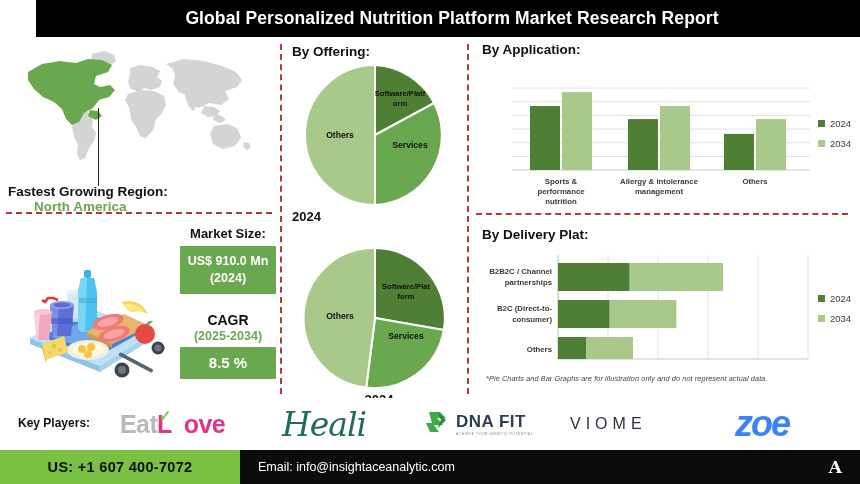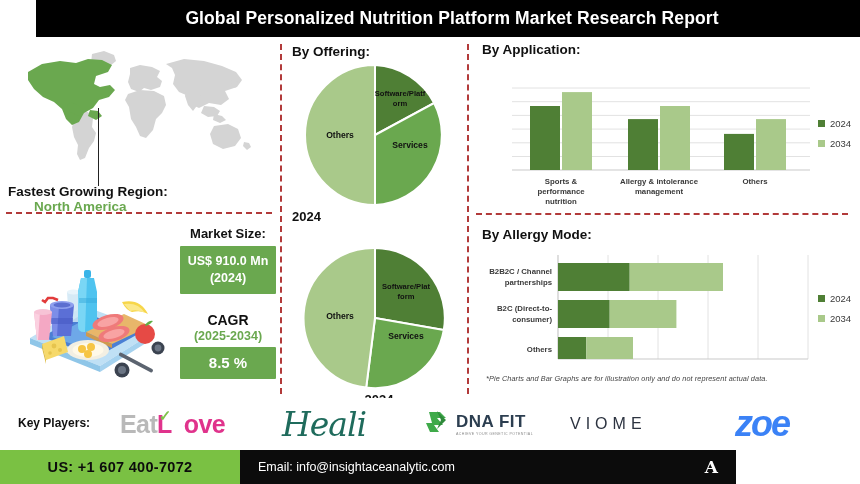--- a/index.html
+++ b/index.html
@@ -73,21 +73,21 @@
   .logo-eatlove .p { color:#e0338c; }
   .logo-eatlove .leaf { color:#7ec24a; font-size:15px; position:relative; top:-8px; left:-13px; }
   .logo-heali { left:282px; font-size:33px; color:#1f6b5c; font-family:"DejaVu Serif", serif; font-style:italic; letter-spacing:-1px; }
   .logo-dnafit { left:425px; display:flex; align-items:center; gap:5px; }
   .logo-dnafit .txt { font-size:17px; font-weight:bold; color:#2c3e50; letter-spacing:.5px; }
   .logo-dnafit .sub { font-size:3.6px; color:#8a8a8a; letter-spacing:.4px; }
   .logo-viome { left:570px; font-size:16px; color:#2c3340; letter-spacing:5px; font-weight:normal; }
   .logo-zoe { left:735px; font-size:36px; font-weight:bold; color:#3b82f6; font-style:italic; letter-spacing:-2px; }
 
   
-  .footer { position:absolute; left:0; top:450px; width:736px; height:34px; background:#0c0c0c; display:flex; align-items:center; }
+  .footer { position:absolute; left:0; top:450px; width:860px; height:34px; background:#0c0c0c; display:flex; align-items:center; }
   .foot-green { width:240px; height:34px; background:#7ac143; display:flex; align-items:center; justify-content:center; }
   .foot-green span { font-size:14.5px; font-weight:bold; color:#0c0c0c; letter-spacing:.3px; }
   .foot-email { margin-left:18px; font-size:12.5px; color:#fff; }
   .foot-brand { position:absolute; right:18px; display:flex; align-items:center; gap:8px; }
   .foot-brand .mark { font-size:17px; font-weight:bold; color:#fff; font-family:"DejaVu Serif", serif; }
   .foot-brand .name { font-size:12.5px; font-weight:bold; color:#fff; letter-spacing:2.2px; }
 </style>
 </head>
 <body>
 
@@ -318,21 +318,21 @@
         <text class="axtick" x="285" y="126" text-anchor="middle">Others</text>
 
         <rect x="348" y="62" width="7" height="7" fill="#4f7f35"></rect>
         <text class="legtxt" x="360" y="69">2024</text>
         <rect x="348" y="82" width="7" height="7" fill="#a9c98a"></rect>
         <text class="legtxt" x="360" y="89">2034</text>
       </svg>
     </div>
 
     <div class="delblk">
-      <div class="sechead" style="position:absolute;left:12px;top:2px;">By Allergy Mode:</div>
+      <div class="sechead" style="position:absolute;left:12px;top:2px;">By Delivery Plat:</div>
 
       <svg class="chart-svg" style="position:absolute;left:0;top:22px;" width="390" height="130" viewBox="0 0 390 130" xmlns="http://www.w3.org/2000/svg">
 
         <g stroke="#e2e2e2" stroke-width="1">
           <line x1="138" y1="8" x2="138" y2="112"></line>
           <line x1="188" y1="8" x2="188" y2="112"></line>
           <line x1="238" y1="8" x2="238" y2="112"></line>
           <line x1="288" y1="8" x2="288" y2="112"></line>
           <line x1="338" y1="8" x2="338" y2="112"></line>
         </g>

